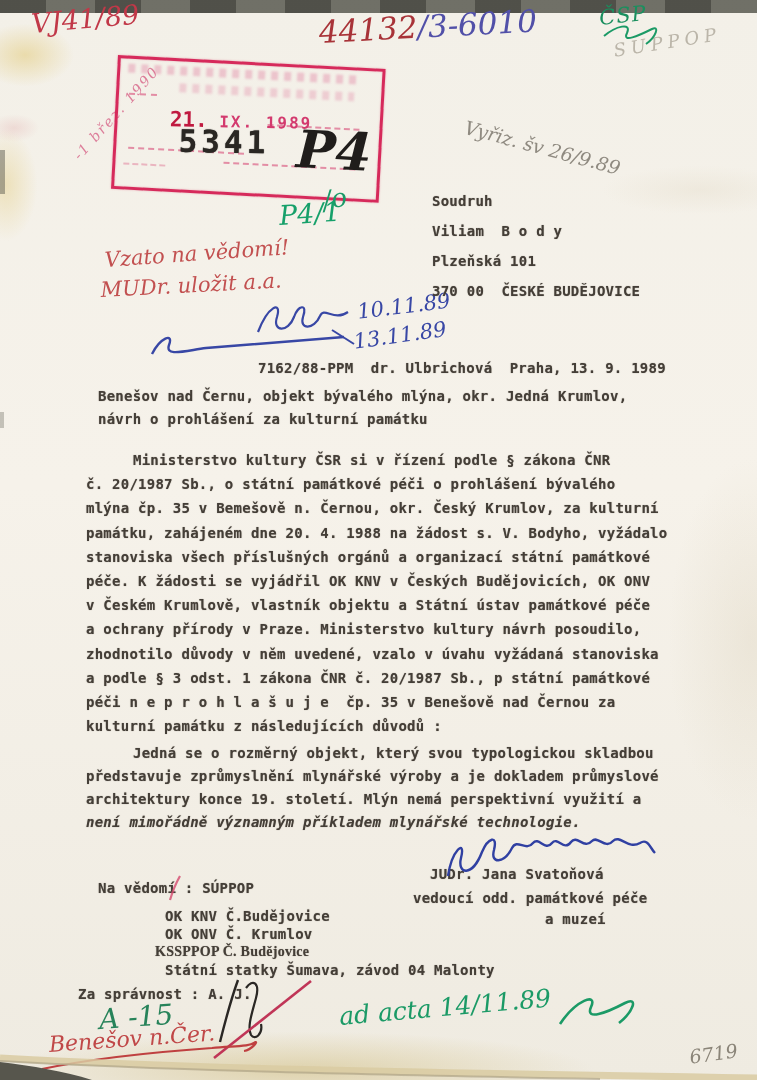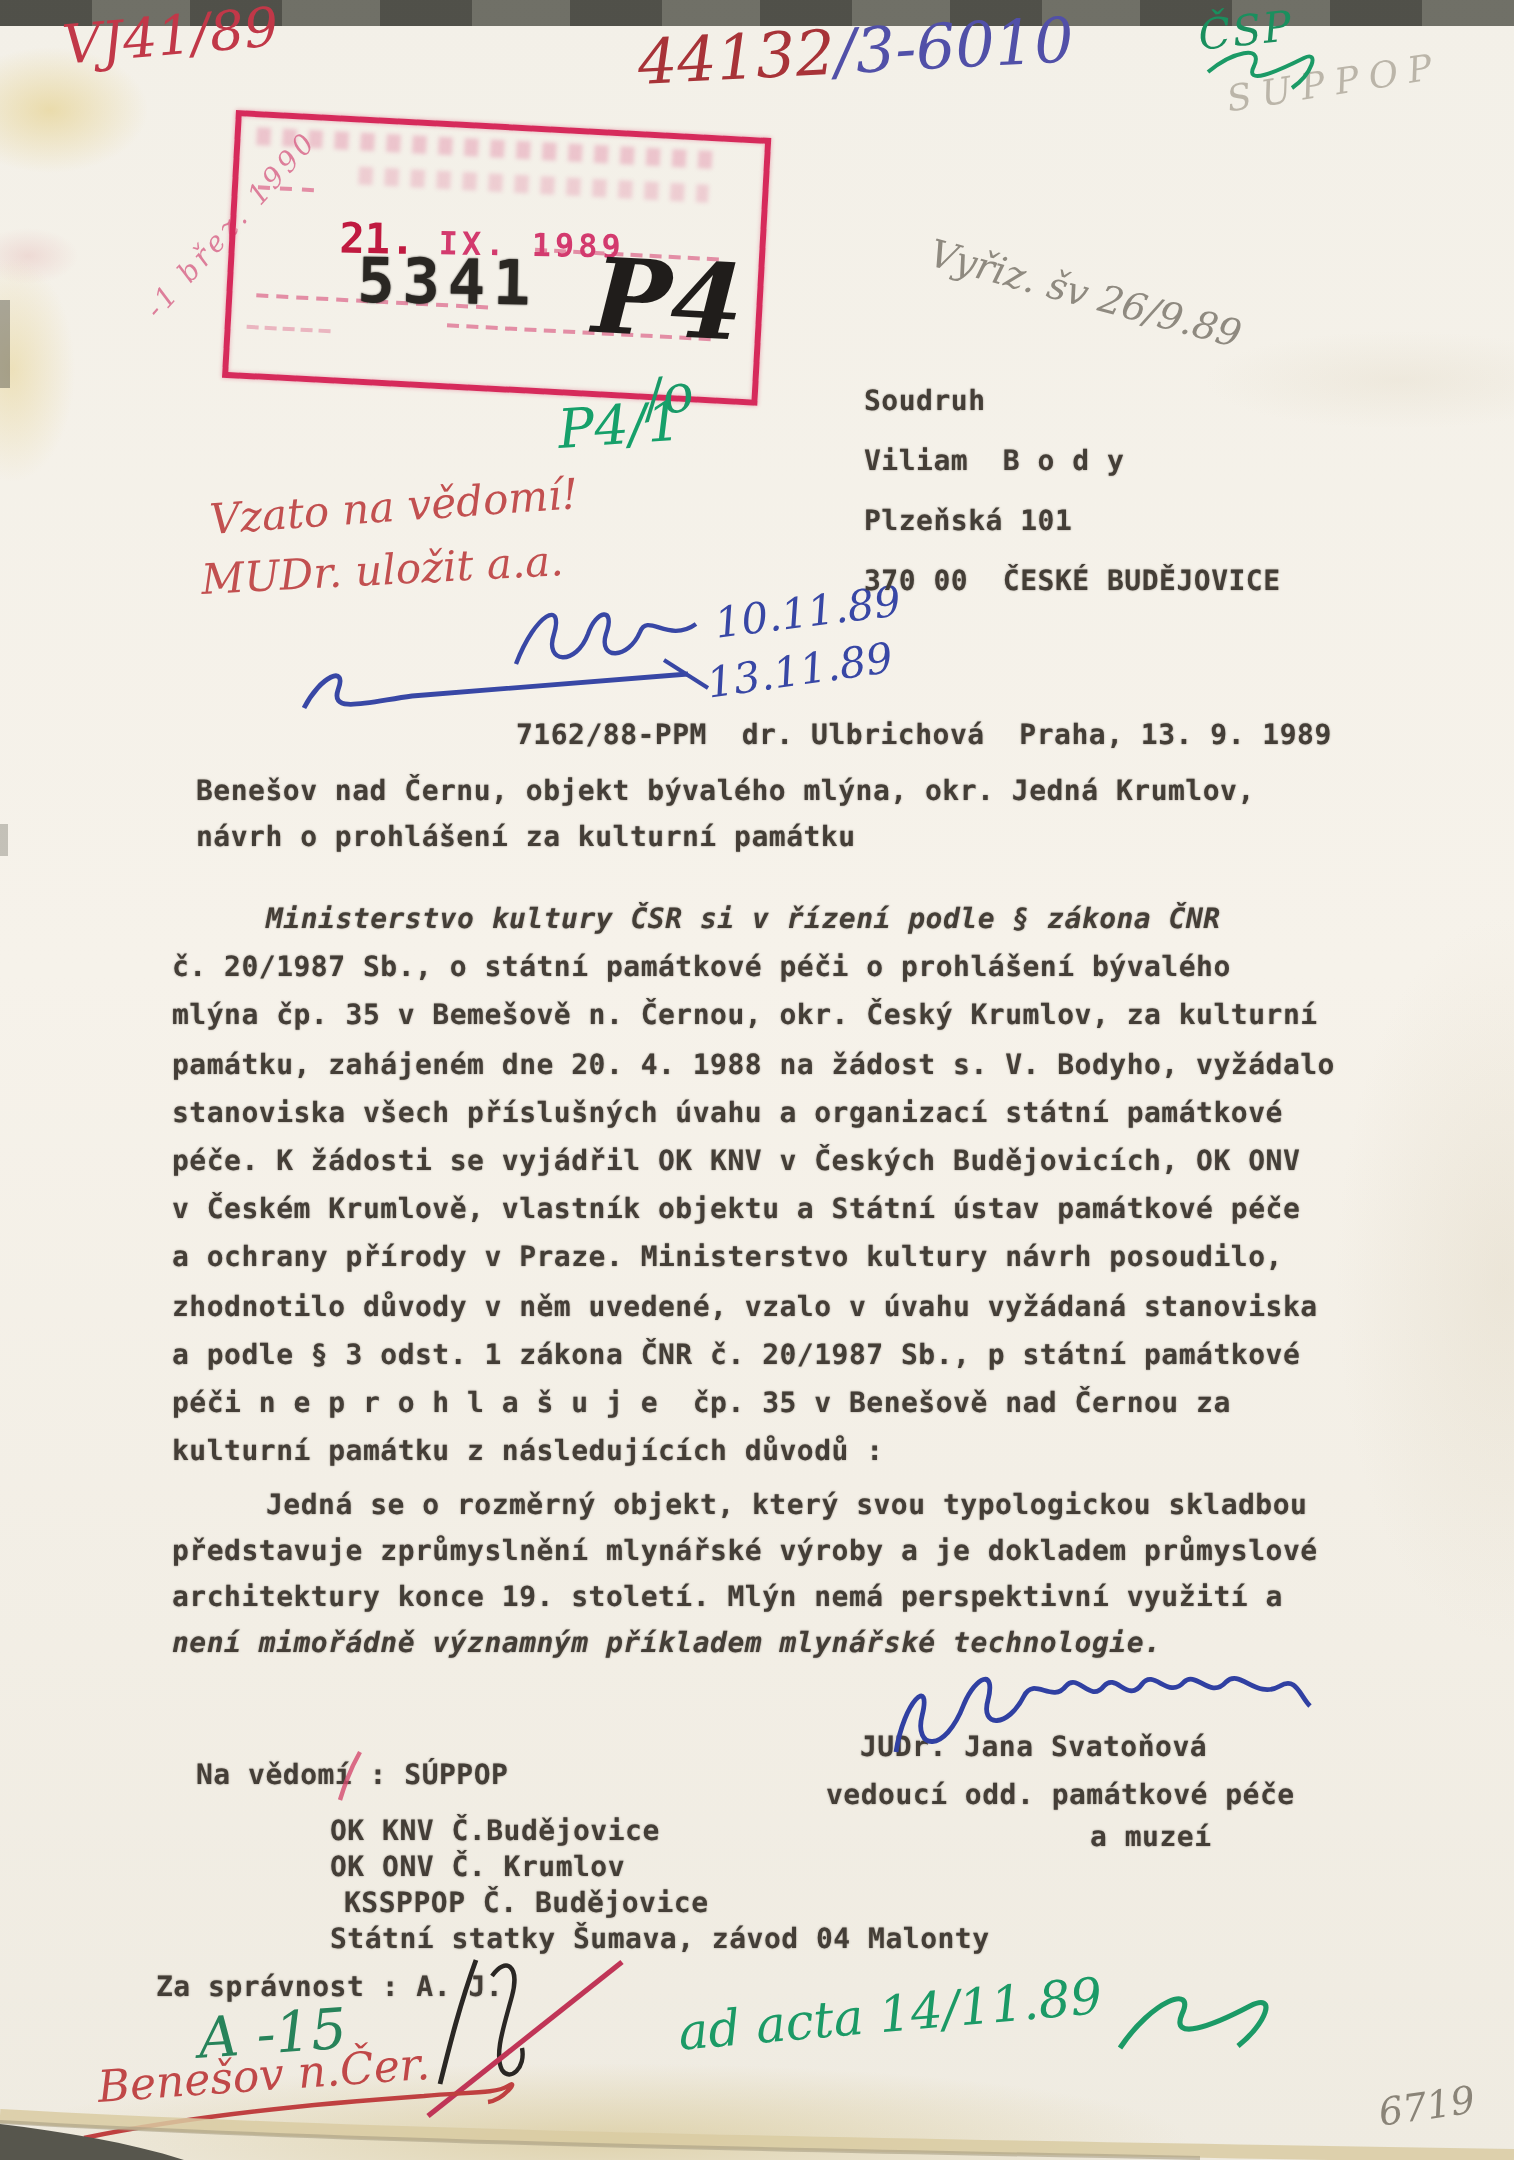--- a/index.html
+++ b/index.html
@@ -80,46 +80,46 @@
   <div class="typed" style="left:432px;top:193px;">Soudruh</div>
   <div class="typed" style="left:432px;top:223px;">Viliam  B o d y</div>
   <div class="typed" style="left:432px;top:253px;">Plzeňská 101</div>
   <div class="typed" style="left:432px;top:283px;">370 00  ČESKÉ BUDĚJOVICE</div>
 
   <div class="typed" style="left:258px;top:360px;">7162/88-PPM  dr. Ulbrichová  Praha, 13. 9. 1989</div>
 
   <div class="typed" style="left:98px;top:388px;">Benešov nad Černu, objekt bývalého mlýna, okr. Jedná Krumlov,</div>
   <div class="typed" style="left:98px;top:411px;">návrh o prohlášení za kulturní památku</div>
 
-  <div class="typed" style="left:133px;top:452px;font-style:italic;">Ministerstvo kultury ČSR si v řízení podle § zákona ČNR</div>
+  <div class="typed" style="left:133px;top:452px;">Ministerstvo kultury ČSR si v řízení podle § zákona ČNR</div>
   <div class="typed" style="left:86px;top:476px;">č. 20/1987 Sb., o státní památkové péči o prohlášení bývalého</div>
   <div class="typed" style="left:86px;top:500px;">mlýna čp. 35 v Bemešově n. Černou, okr. Český Krumlov, za kulturní</div>
   <div class="typed" style="left:86px;top:525px;">památku, zahájeném dne 20. 4. 1988 na žádost s. V. Bodyho, vyžádalo</div>
-  <div class="typed" style="left:86px;top:549px;">stanoviska všech příslušných úvahu a organizací státní památkové</div>
+  <div class="typed" style="left:86px;top:549px;">stanoviska všech příslušných orgánů a organizací státní památkové</div>
   <div class="typed" style="left:86px;top:573px;">péče. K žádosti se vyjádřil OK KNV v Českých Budějovicích, OK ONV</div>
   <div class="typed" style="left:86px;top:597px;">v Českém Krumlově, vlastník objektu a Státní ústav památkové péče</div>
   <div class="typed" style="left:86px;top:621px;">a ochrany přírody v Praze. Ministerstvo kultury návrh posoudilo,</div>
   <div class="typed" style="left:86px;top:646px;">zhodnotilo důvody v něm uvedené, vzalo v úvahu vyžádaná stanoviska</div>
   <div class="typed" style="left:86px;top:670px;">a podle § 3 odst. 1 zákona ČNR č. 20/1987 Sb., p státní památkové</div>
   <div class="typed" style="left:86px;top:694px;">péči n e p r o h l a š u j e  čp. 35 v Benešově nad Černou za</div>
   <div class="typed" style="left:86px;top:718px;">kulturní památku z následujících důvodů :</div>
 
   <div class="typed" style="left:133px;top:745px;">Jedná se o rozměrný objekt, který svou typologickou skladbou</div>
   <div class="typed" style="left:86px;top:768px;">představuje zprůmyslnění mlynářské výroby a je dokladem průmyslové</div>
   <div class="typed" style="left:86px;top:791px;">architektury konce 19. století. Mlýn nemá perspektivní využití a</div>
   <div class="typed" style="left:86px;top:814px;font-style:italic;">není mimořádně významným příkladem mlynářské technologie.</div>
 
   <div class="typed" style="left:430px;top:866px;">JUDr. Jana Svatoňová</div>
   <div class="typed" style="left:413px;top:890px;">vedoucí odd. památkové péče</div>
   <div class="typed" style="left:545px;top:911px;">a muzeí</div>
 
   <div class="typed" style="left:78px;top:880px;padding-left:20px;">Na vědomí : SÚPPOP</div>
   <div class="typed" style="left:165px;top:908px;">OK KNV Č.Budějovice</div>
   <div class="typed" style="left:165px;top:926px;">OK ONV Č. Krumlov</div>
-  <div class="typed" style="left:172px;top:944px;">KSSPPOP Č. Budějovice</div>
+  <div class="typed" style="left:155px;top:944px;font-family:Liberation Serif, serif;">KSSPPOP Č. Budějovice</div>
   <div class="typed" style="left:165px;top:962px;">Státní statky Šumava, závod 04 Malonty</div>
 
   <div class="typed" style="left:78px;top:986px;">Za správnost : A. J.</div>
 
   <div class="hw" style="left:98px;top:1003px;font-size:28px;color:#27835a;transform:rotate(-4deg);">A -15</div>
   <div class="hw" style="left:48px;top:1032px;font-size:22px;color:#c04848;transform:rotate(-4deg);">Benešov n.Čer.</div>
   <div class="hw" style="left:338px;top:1002px;font-size:25px;color:#1b9a66;transform:rotate(-5deg);">ad acta 14/11.89</div>
   <div class="hw" style="left:688px;top:1046px;font-size:19px;color:#8a8478;transform:rotate(-8deg);">6719</div>
 
   <svg class="overlay" width="757" height="1080" viewBox="0 0 757 1080">

